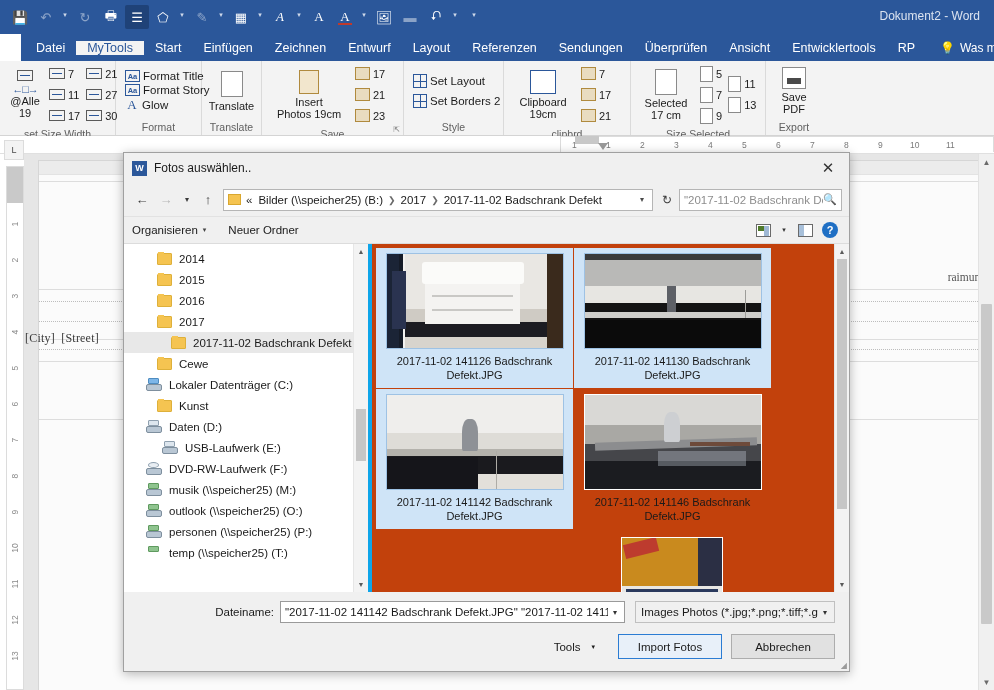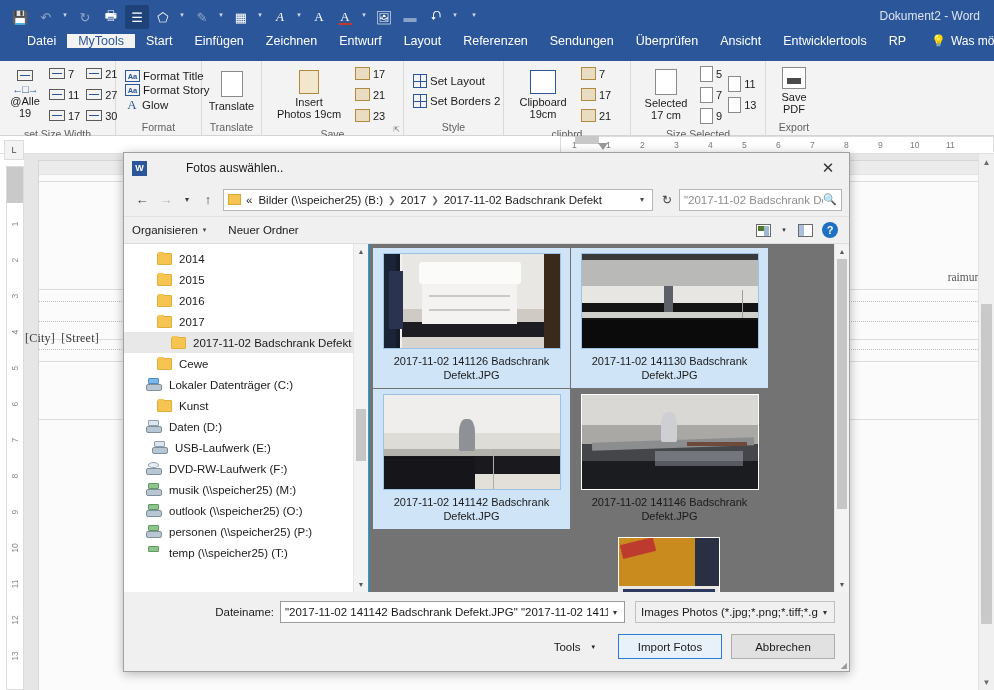--- a/index.html
+++ b/index.html
@@ -26,22 +26,22 @@
     color:#fff; font-size:13px; border-radius:2px;
   }
   .qat-icon.dim { opacity:.45; }
   .qat-icon.sel { background:#1f4278; }
   .qat-caret { width:10px; color:#cfd9ea; font-size:7px; margin-right:3px; display:flex; align-items:flex-end; justify-content:center; padding-bottom:5px;}
   .doc-title {
     position:absolute; right:14px; top:9px; color:#dbe3f0; font-size:12px;
   }
 
   .tab-bar {
-    height: 27px; background:#2b579a; display:flex; align-items:flex-start;
-    padding-left: 16px; position:relative;
+    height: 27px; background:#2b579a; display:flex; align-items:center;
+    padding-left: 4px; position:relative;margin-left:21px;
   }
   .tab {
     padding: 0 11px; color:#fff; font-size:12.5px;
     display:flex; align-items:center; cursor:default; white-space:nowrap;
   }
   .tab.active { background:#f3f3f3; color:#2b579a; }
   .tell-me { display:flex; align-items:center; color:#fff; font-size:12px; padding-left:14px; white-space:nowrap;}
   .bulb { margin-right:5px; font-size:12px; color:#ffd966; }
 
   
@@ -133,21 +133,21 @@
     background:#f0f0f0; border:1px solid #a0a0a0;
     box-shadow: 0 2px 10px rgba(0,0,0,.28);
     display:flex; flex-direction:column;
   }
   .fd-title {
     height:30px; background:#f0f0f0; display:flex; align-items:center;
     padding-left:8px; position:relative;
   }
   .fd-title-icon { width:15px;height:15px;background:#2b579a;color:#fff;font-size:9px;
     display:flex;align-items:center;justify-content:center;margin-right:7px;font-weight:bold;}
-  .fd-title-text { font-size:12px; color:#1a1a1a;margin-left:32px; }
+  .fd-title-text { font-size:12px; color:#1a1a1a; }
   .fd-close { position:absolute; right:0; top:0; width:42px;height:30px;
     display:flex;align-items:center;justify-content:center;font-size:15px;color:#333; }
 
   .fd-nav { height:33px; display:flex; align-items:center; padding:0 7px; gap:2px; }
   .nav-btn { width:22px;height:22px;display:flex;align-items:center;justify-content:center;
     font-size:13px;color:#3a3a3a; }
   .nav-btn.disabled { color:#b8b8b8; }
   .nav-btn.small { width:16px; font-size:8px; }
   .addr-bar {
     flex:1; height:22px; background:#fff; border:1px solid #b5b5b5;
@@ -195,21 +195,21 @@
   .drive-body{position:absolute;left:0;right:0;bottom:0;height:7px;background:#b9c7d4;border:1px solid #7e8f9e;border-radius:2px;}
   .drive-top{position:absolute;left:2px;right:3px;top:0;height:6px;background:#dde6ee;border:1px solid #8fa0af;border-radius:1px;}
   .drive.net .drive-top{background:#8fc48f;border-color:#5f9a5f;}
   .drive.hdd .drive-top{background:#7db6e8;border-color:#4e8cc0;}
   .drive.dvd .drive-top{background:#e9eef3;border-radius:50%;}
   .sb-track { position:absolute; right:0; top:0; bottom:0; width:15px; background:#f3f3f3; border-left:1px solid #e6e6e6;}
   .sb-thumb { position:absolute; left:2px; right:2px; top:165px; height:52px; background:#c6c6c6;}
   .sb-arrow { position:absolute; left:0;right:0;height:15px;display:flex;align-items:center;justify-content:center;font-size:7px;color:#5a5a5a;}
 
   
-  .fd-files { flex:1; position:relative; background:#737373; border-left:1px solid #0ea5e9; overflow:hidden;}
+  .fd-files { flex:1; position:relative; background:#c2410c; border-left:4px solid #0ea5e9; overflow:hidden;}
   .grid { display:flex; flex-wrap:wrap; padding:4px 0 0 4px; }
   .tile { width:197px; height:140px; display:flex; flex-direction:column; align-items:center;
     padding-top:6px; margin:0 1px 1px 0;}
   .tile.sel { background:#cfe4f7; }
   .thumb { width:176px; height:94px; background:#4b4b4b; box-shadow:0 0 0 1px #fff; overflow:hidden; position:relative;}
   .tile.sel .thumb { box-shadow: 0 0 0 1px #9ec2e4; }
   .tile-label { font-size:11px; color:#1a1a1a; text-align:center; line-height:14px; margin-top:6px; width:180px;}
   .tile-partial { width:197px; height:90px; display:flex; flex-direction:column; align-items:center; padding-top:8px;}
   .tile-partial .thumb { height:78px; }
 
@@ -666,21 +666,21 @@
             <span class="fldr"></span>
             <span>Kunst</span>
           </div>
         <div class="tree-row" style="padding-left:22px;">
             <span class="drive">
               <span class="drive-body"></span>
               <span class="drive-top"></span>
             </span>
             <span>Daten (D:)</span>
           </div>
-        <div class="tree-row" style="padding-left:28px;">
+        <div class="tree-row" style="padding-left:38px;">
             <span class="drive">
               <span class="drive-body"></span>
               <span class="drive-top"></span>
             </span>
             <span>USB-Laufwerk (E:)</span>
           </div>
         <div class="tree-row" style="padding-left:22px;">
             <span class="drive dvd">
               <span class="drive-body"></span>
               <span class="drive-top"></span>

